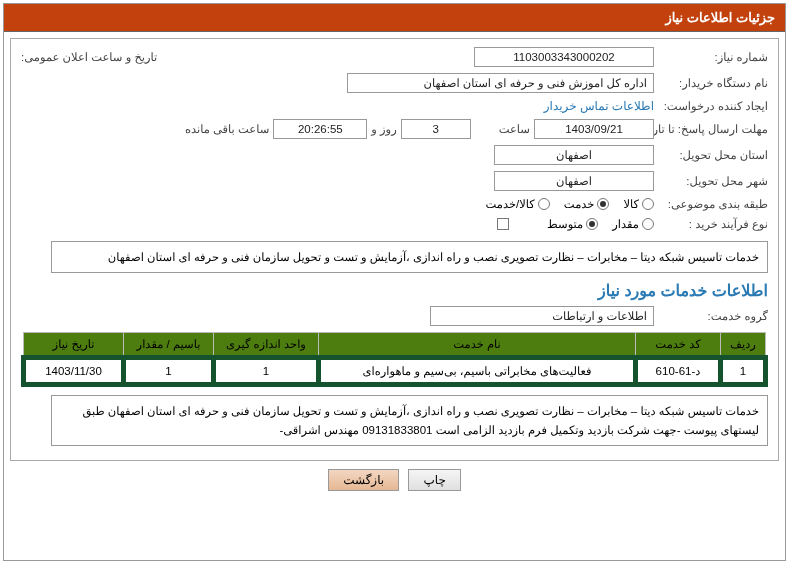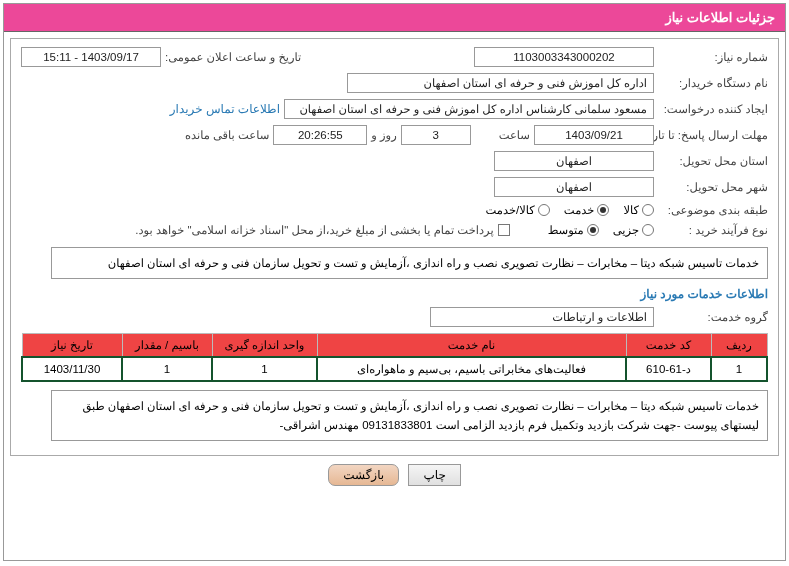--- a/index.html
+++ b/index.html
@@ -16,21 +16,21 @@
   height: 566px;
   overflow: hidden;
   position: relative;
 }
 .outer-border {
   border: 1px solid #999;
   margin: 3px;
   height: 558px;
 }
 .header-bar {
-  background: #ec4899;
+  background: #c2410c;
   color: #fff;
   padding: 6px 10px;
   font-size: 13px;
   font-weight: bold;
   text-align: right;
   border-bottom: 1px solid #666;
 }
 .content {
   padding: 6px;
 }
@@ -112,21 +112,21 @@
   border: 1px solid #999;
   padding: 6px 8px;
   font-size: 11.5px;
   text-align: right;
   line-height: 1.6;
   margin-left: 30px;
   margin-right: 0;
 }
 .section-label {
   color: #2a7ab4;
-  font-size: 12px;
+  font-size: 16px;
   font-weight: bold;
   margin: 8px 0 6px 0;
 }
 .watermark {
   position: absolute;
   left: 50%;
   top: 300px;
   transform: translate(-50%, -50%);
   pointer-events: none;
   opacity: 0.45;
@@ -135,49 +135,48 @@
 .content, .actions, .panel {
   position: relative;
   z-index: 1;
 }
 table.data {
   width: 100%;
   border-collapse: collapse;
   margin-top: 6px;
 }
 table.data th {
-  background: #ef4444;
+  background: #4d7c0f;
   border: 1px solid #bbb;
   padding: 4px 6px;
   font-size: 11.5px;
   font-weight: normal;
   text-align: center;
 }
 table.data td {
-  border: 2px solid #14532d;
+  border: 5px solid #14532d;
   padding: 4px 6px;
   font-size: 11.5px;
   text-align: center;
 }
 .actions {
   text-align: center;
   margin-top: 8px;
 }
 .btn {
   border: 1px solid #999;
   background: linear-gradient(#f5f5f5, #e0e0e0);
   padding: 3px 14px;
   font-family: Tahoma, Arial, sans-serif;
   font-size: 12px;
   cursor: pointer;
   margin: 0 3px;
 }
 .btn.back {
   background: linear-gradient(#f2d6c2, #e6b894);
-  border-radius: 7px;
 }
 </style>
 </head>
 <body>
 
 <div class="outer-border">
   <div class="header-bar">جزئیات اطلاعات نیاز</div>
 
   <div class="watermark">
     <svg width="420" height="120" viewBox="0 0 420 120">
@@ -191,31 +190,29 @@
   </div>
 
   <div class="content">
     <div class="panel">
 
       <div class="row">
         <span class="label" style="width:110px">شماره نیاز:</span>
         <span class="field" style="width:180px">1103003343000202</span>
         <span style="flex:1"></span>
         <span class="label">تاریخ و ساعت اعلان عمومی:</span>
-        <span class="field" style="width:140px">1403/09/17 - 15:11</span>
       </div>
 
       <div class="row">
         <span class="label" style="width:110px">نام دستگاه خریدار:</span>
         <span class="field right-align" style="width:307px">اداره کل اموزش فنی و حرفه ای استان اصفهان</span>
       </div>
 
       <div class="row">
         <span class="label" style="width:110px">ایجاد کننده درخواست:</span>
-        <span class="field right-align" style="width:370px">مسعود سلمانی کارشناس اداره کل اموزش فنی و حرفه ای استان اصفهان</span>
         <span class="link">اطلاعات تماس خریدار</span>
       </div>
 
       <div class="row">
         <span class="label" style="width:110px;line-height:1.3">مهلت ارسال پاسخ: تا تاریخ:</span>
         <span class="field" style="width:120px">1403/09/21</span>
         <span class="label">ساعت</span>
         <span style="width:20px"></span>
         <span class="field" style="width:70px">3</span>
         <span class="label">روز و</span>
@@ -249,47 +246,46 @@
               <span>کالا/خدمت</span>
             </span>
         </span>
       </div>
 
       <div class="row">
         <span class="label" style="width:110px">نوع فرآیند خرید :</span>
         <span class="radio-group">
           <span class="radio-item">
               <span class="radio"></span>
-              <span>جزیی</span>
+              <span>مقدار</span>
             </span>
           <span class="radio-item">
               <span class="radio checked"></span>
               <span>متوسط</span>
             </span>
         </span>
         <span style="width:30px"></span>
         <span class="checkbox"></span>
-        <span class="label">پرداخت تمام یا بخشی از مبلغ خرید،از محل "اسناد خزانه اسلامی" خواهد بود.</span>
       </div>
 
       <div class="row" style="align-items:flex-start;margin-top:10px">
         <div class="textarea-box" style="flex:1">خدمات تاسیس شبکه دیتا – مخابرات – نظارت تصویری نصب و راه اندازی ،آزمایش و تست و تحویل سازمان فنی و حرفه ای استان اصفهان</div>
       </div>
 
       <div class="section-label">اطلاعات خدمات مورد نیاز</div>
 
       <div class="row">
         <span class="label" style="width:110px">گروه خدمت:</span>
         <span class="field right-align" style="width:224px">اطلاعات و ارتباطات</span>
       </div>
 
       <table class="data">
         <thead>
           <tr>
-            <th style="width:56px">ردیف</th>
+            <th style="width:45px">ردیف</th>
             <th style="width:85px">کد خدمت</th>
             <th>نام خدمت</th>
             <th style="width:105px">واحد اندازه گیری</th>
             <th style="width:90px">باسیم / مقدار</th>
             <th style="width:100px">تاریخ نیاز</th>
           </tr>
         </thead>
         <tbody>
           <tr>
             <td>1</td>

